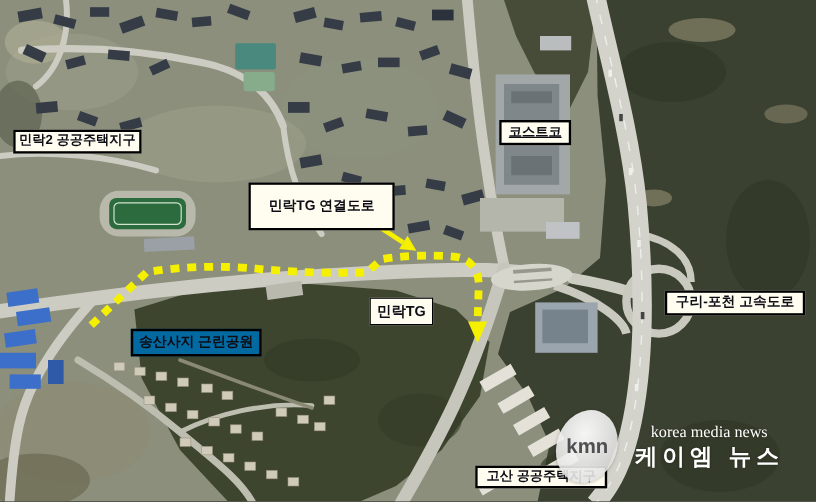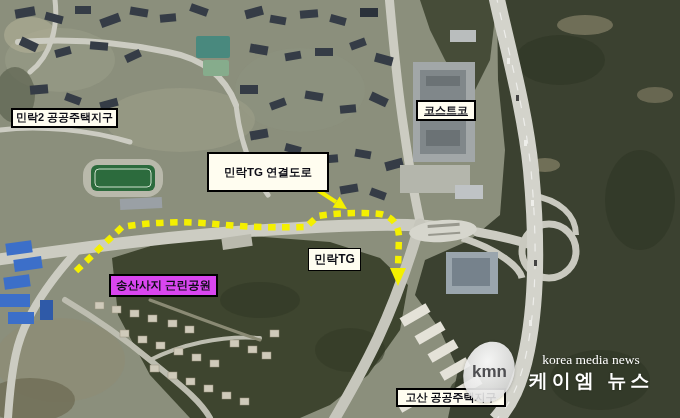--- a/index.html
+++ b/index.html
@@ -14,21 +14,21 @@
     justify-content:center;box-sizing:border-box;white-space:nowrap;
     z-index:5;line-height:1.25;
   }
   .map-label.thin{border-width:1px;}
   .lab-minrak2{left:11px;top:108px;width:107px;height:20px;font-size:11px;}
   .lab-costco{left:416px;top:100px;width:60px;height:21px;font-size:11px;text-decoration:underline;}
   .lab-conn{left:167px;top:152px;width:122px;height:40px;font-size:11.5px;
     flex-direction:row;text-align:center;margin-left:40px;}
   .lab-tg{left:308px;top:248px;width:53px;height:23px;font-size:12px;}
   .lab-expwy{left:554px;top:242px;width:117px;height:21px;font-size:11.5px;}
-  .lab-park{left:109px;top:274px;width:109px;height:23px;font-size:11.5px;background:#d946ef;}
+  .lab-park{left:109px;top:274px;width:109px;height:23px;font-size:11.5px;background:#0369a1;}
   .lab-gosan{left:396px;top:388px;width:110px;height:19px;font-size:11px;z-index:6;}
   .kmn-logo{
     position:absolute;left:464px;top:341px;width:50px;height:62px;
     border-radius:50%;transform:rotate(20deg);
     background:radial-gradient(ellipse at 40% 35%, rgba(255,255,255,.95), rgba(214,214,214,.88));
     display:flex;align-items:center;justify-content:center;z-index:8;
     box-shadow:0 1px 3px rgba(0,0,0,.25);
   }
   .kmn-logo span{
     transform:rotate(-20deg);font-weight:700;font-size:17px;color:#4f4f52;
@@ -240,20 +240,23 @@
   </div>
 
   <div class="map-label lab-conn">
     <span>민락TG 연결도로</span>
   </div>
 
   <div class="map-label lab-tg thin">
     <span>민락TG</span>
   </div>
 
+  <div class="map-label lab-expwy">
+    <span>구리-포천 고속도로</span>
+  </div>
 
   <div class="map-label lab-park">
     <span>송산사지 근린공원</span>
   </div>
 
   <div class="map-label lab-gosan">
     <span>고산 공공주택지구</span>
   </div>
 
   <div class="kmn-logo">

